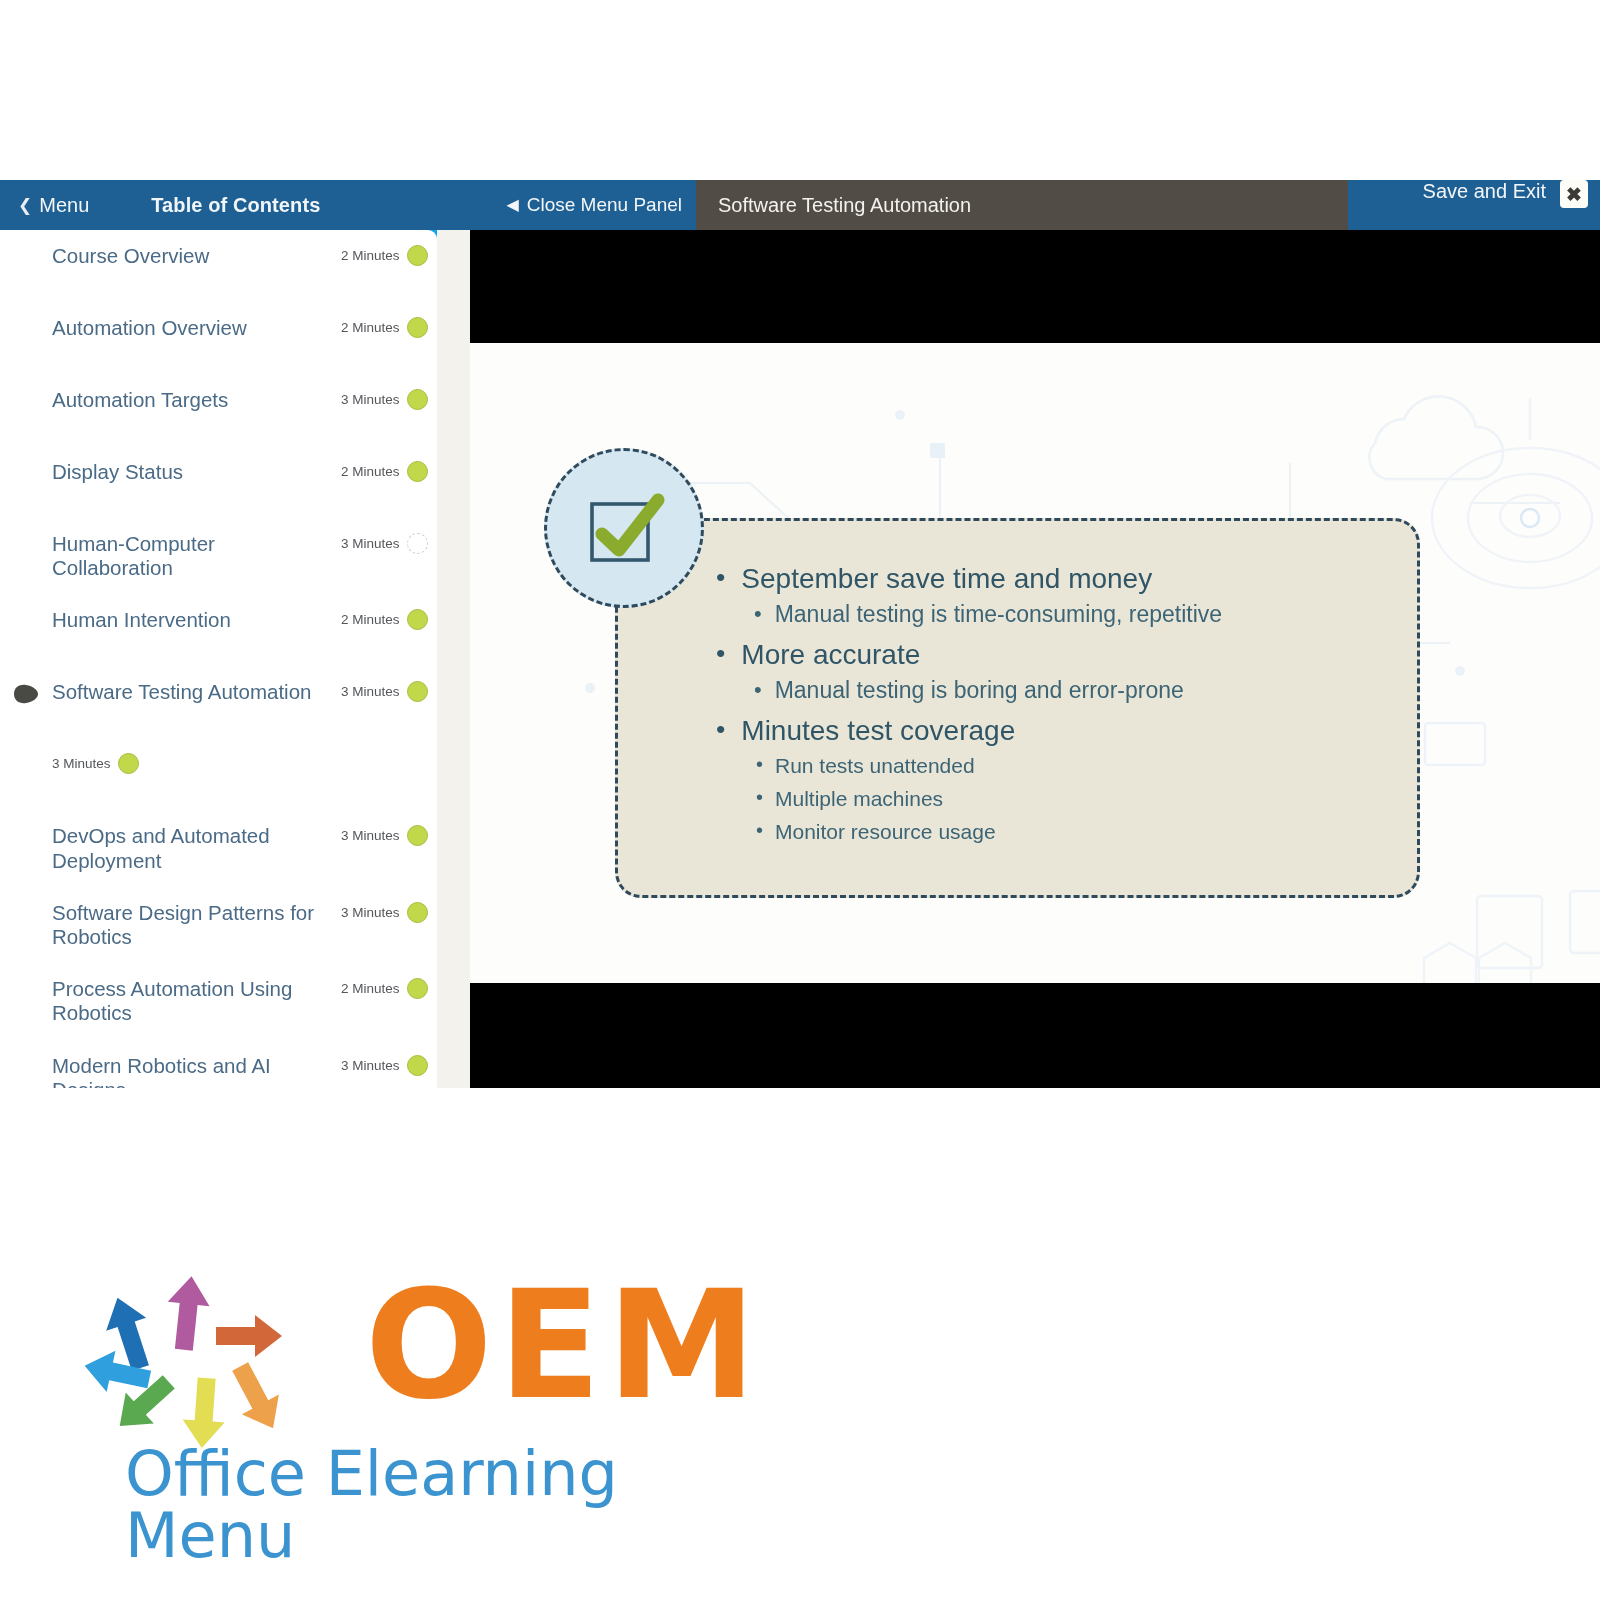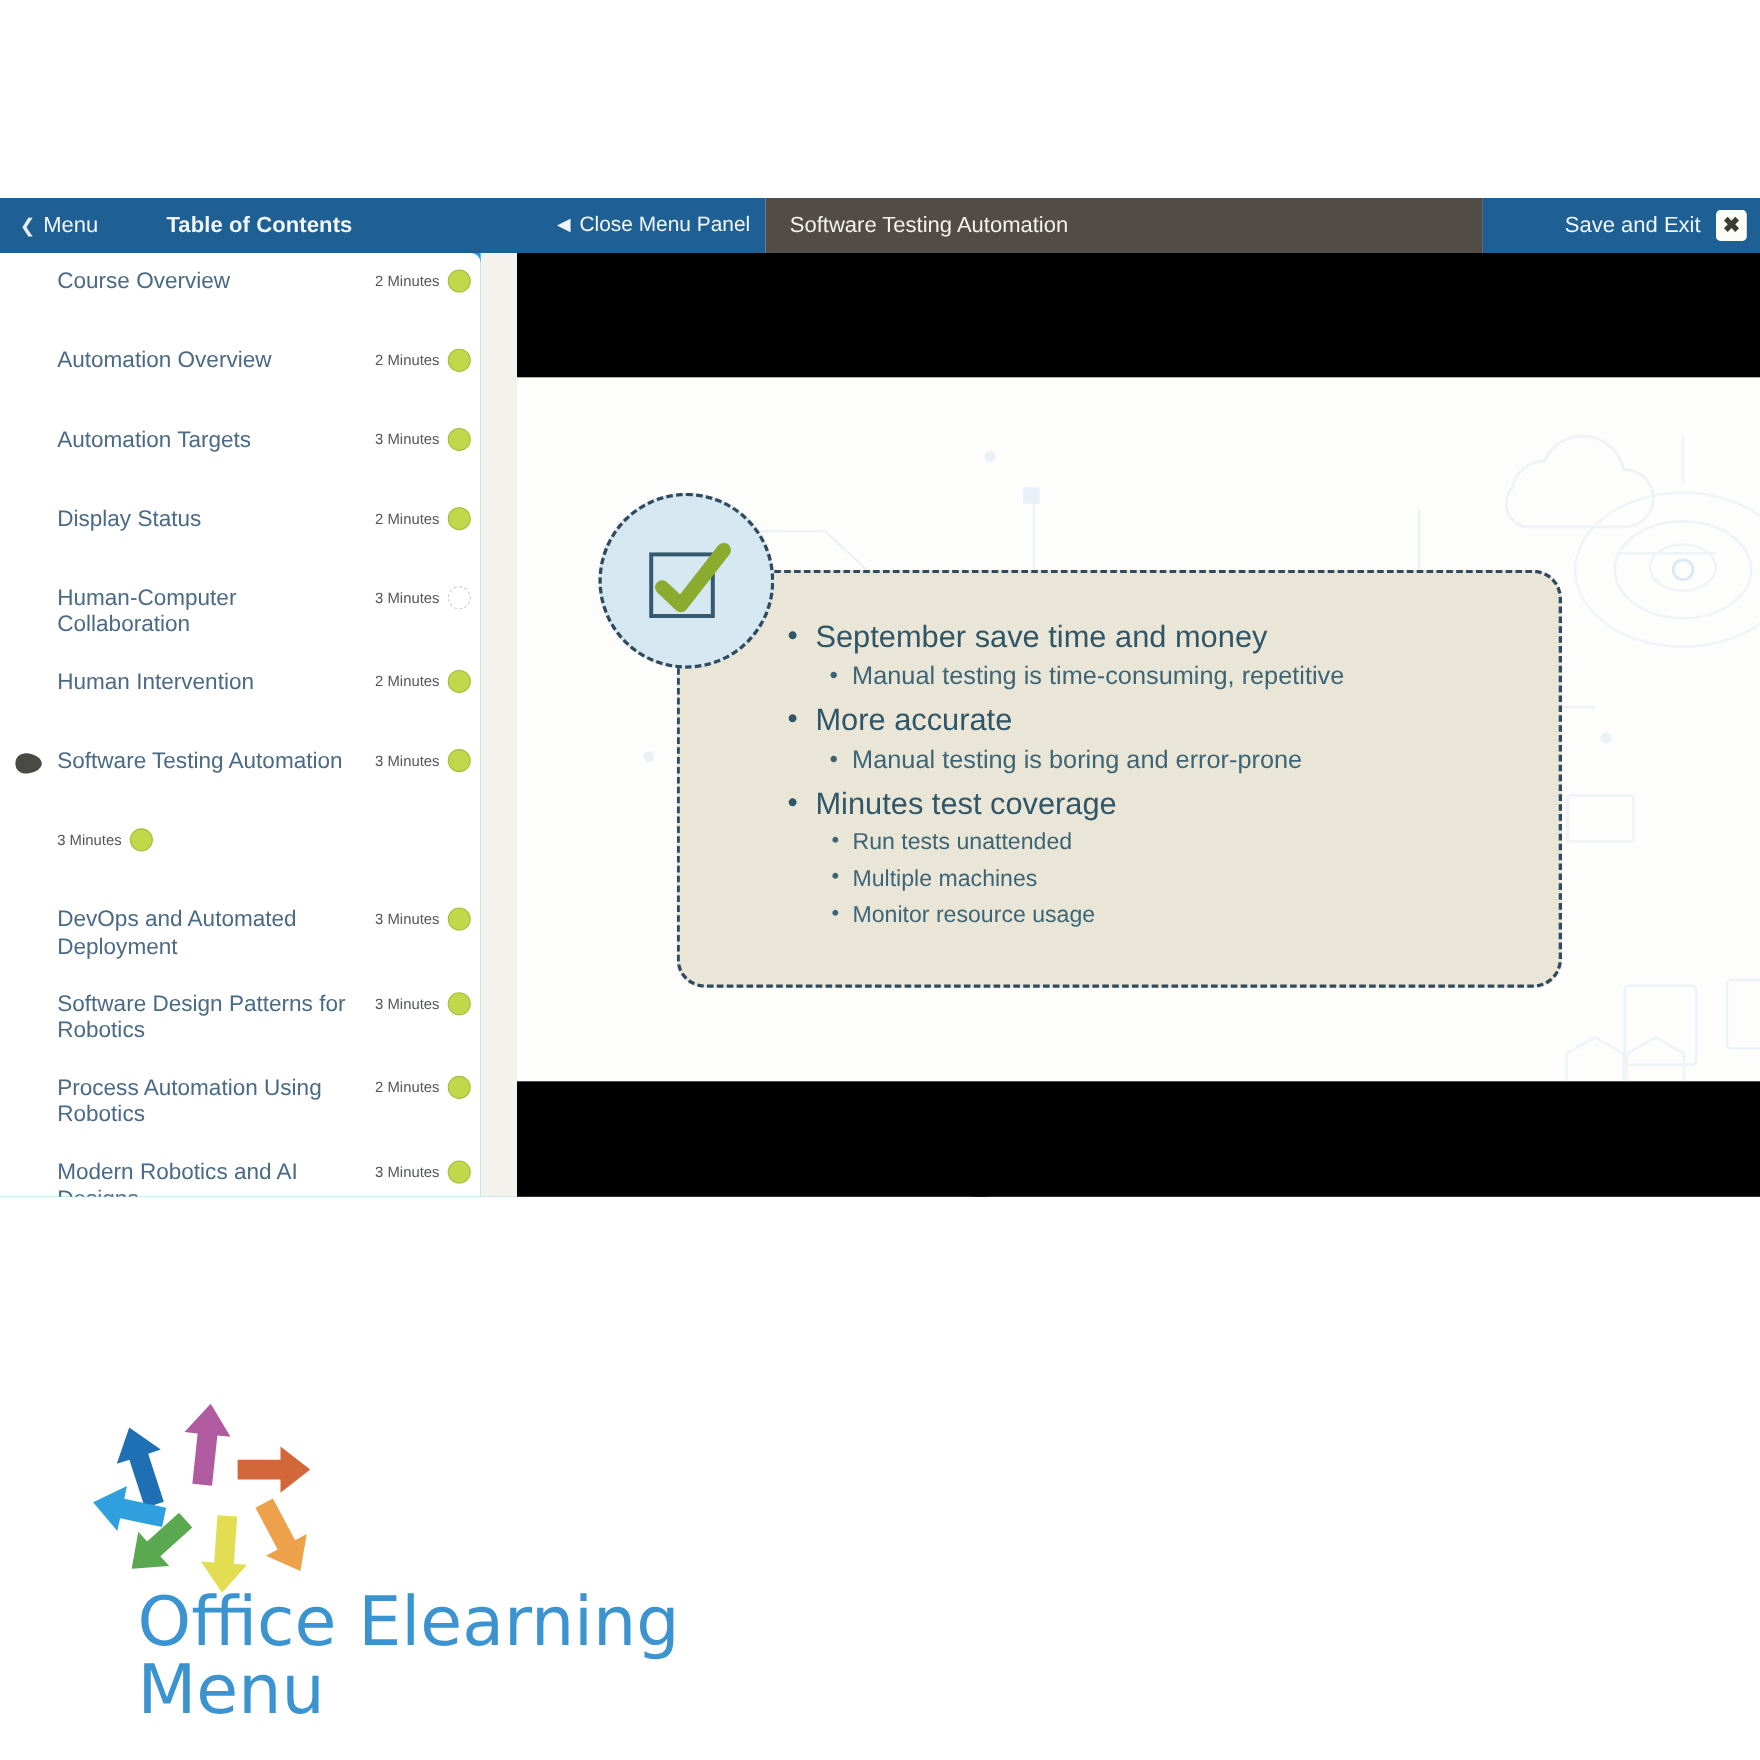--- a/index.html
+++ b/index.html
@@ -34,21 +34,21 @@
   #tb-close{
     width:212px;display:flex;align-items:center;justify-content:flex-end;
     padding-right:14px;color:#f2f6f9;font-size:19px;cursor:pointer;gap:8px;
   }
   #tb-close .chev{font-size:16px;line-height:1;}
   #tb-slide{
     flex:1;display:flex;align-items:center;
     color:#f4f2ef;font-size:20px;padding-left:22px;
   }
   #tb-right{
-    width:240px;display:flex;align-items:center;justify-content:flex-end;
+    width:240px;display:flex;justify-content:flex-end;
     padding-right:12px;gap:14px;color:#f2f6f9;font-size:20px;
   }
   #save-exit{cursor:pointer;}
   #close-x{
     width:28px;height:28px;background:#fdfdf8;border-radius:4px;
     display:flex;align-items:center;justify-content:center;
     color:#3b3a36;font-size:19px;font-weight:bold;cursor:pointer;
     line-height:1;
   }
 
@@ -430,14 +430,15 @@
     </g>
 
     <g transform="translate(62,138) rotate(228)">
       <path d="M0,-30 L21,-3 L9,-3 L9,36 L-9,36 L-9,-3 L-21,-3 Z" fill="#5aa84f"></path>
     </g>
 
     <g transform="translate(34,104) rotate(282)">
       <path d="M0,-30 L21,-3 L9,-3 L9,36 L-9,36 L-9,-3 L-21,-3 Z" fill="#2fa0dd"></path>
     </g>
   </svg>
+  <div id="logo-text">OEM</div>
   <div id="logo-sub">Office Elearning Menu</div>
 </div>
 
 </body></html>

